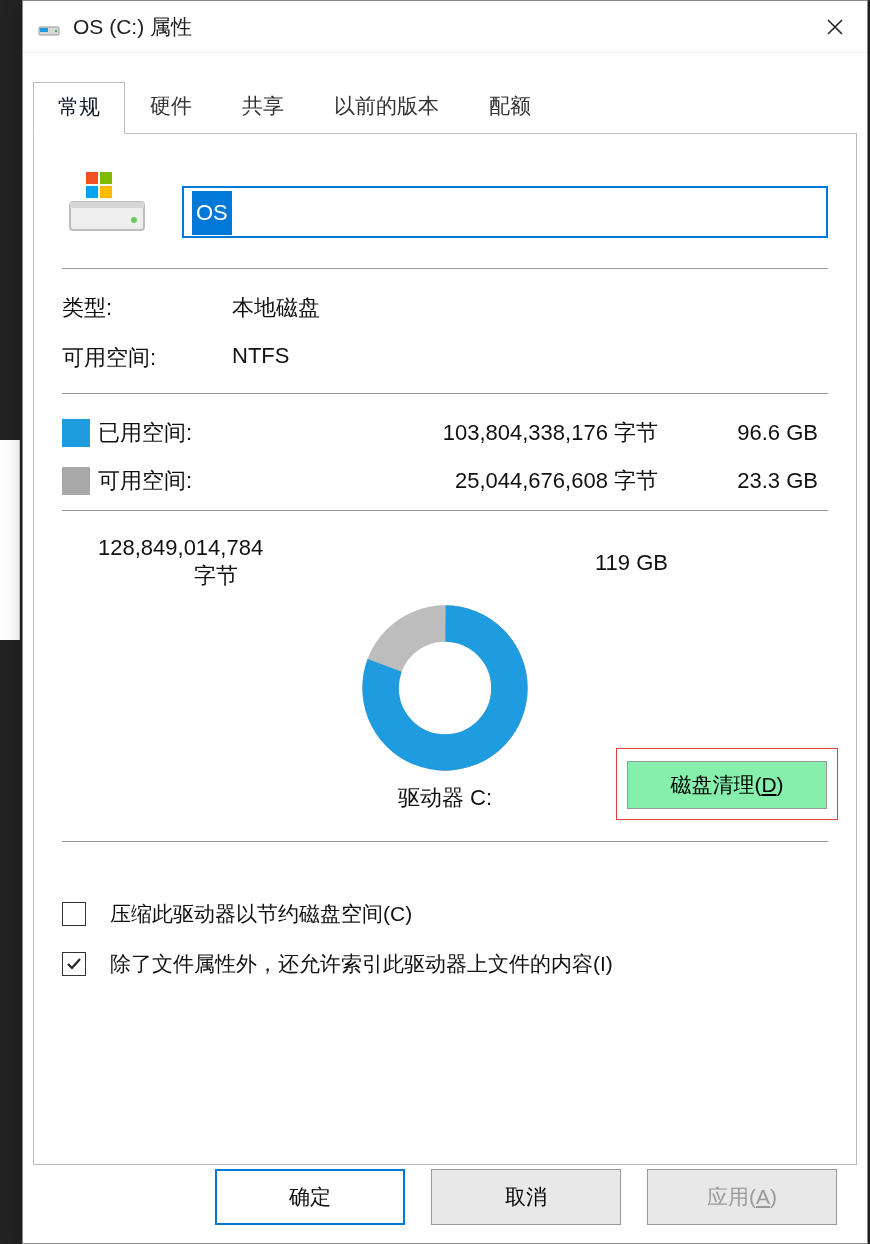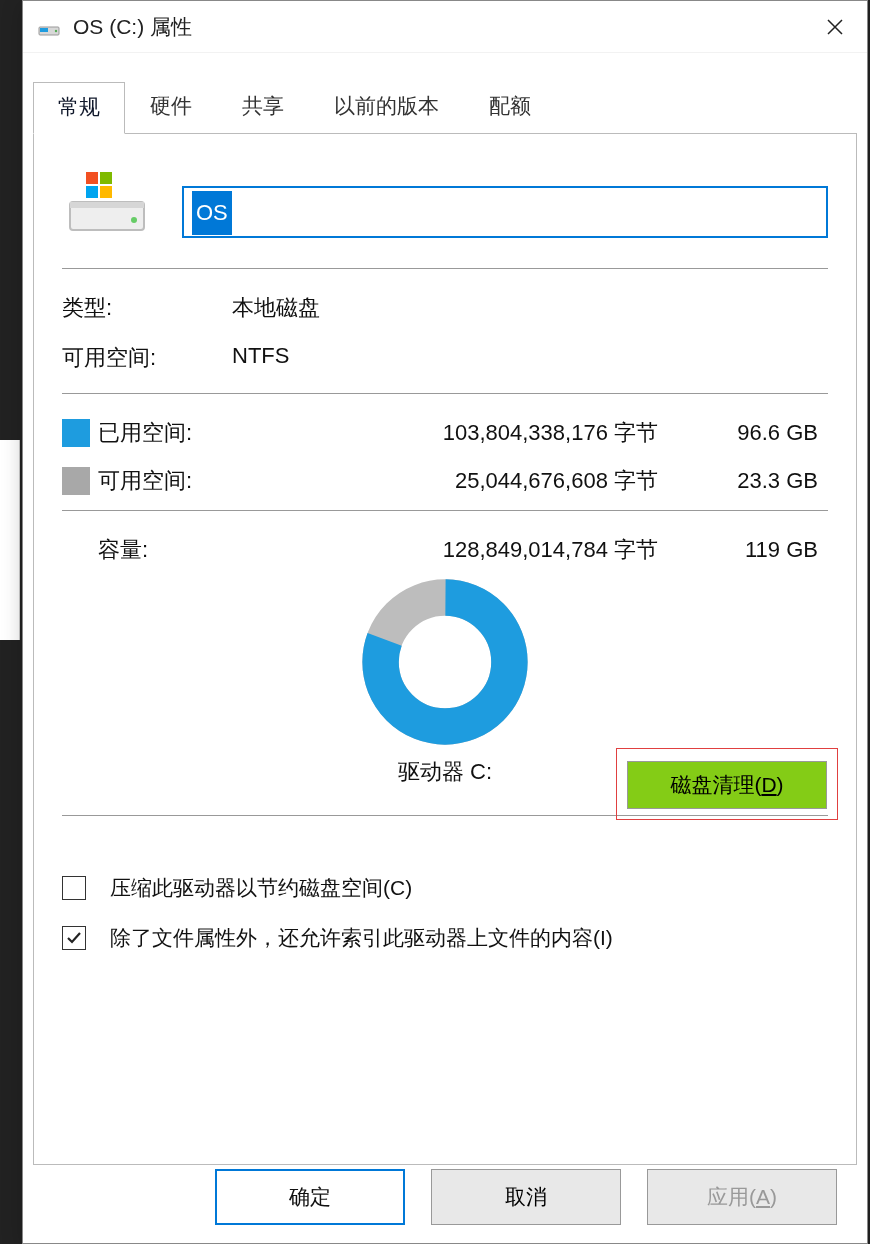--- a/index.html
+++ b/index.html
@@ -115,21 +115,21 @@
       grid-template-columns: 36px 160px 1fr 150px;
       align-items:center;
       font-size:22px; color:#111;
       margin:22px 0 12px;
     }
     .donut-wrap { display:flex; flex-direction:column; align-items:center; margin-top:8px; }
     .donut { width:170px; height:170px; }
     .drive-label { font-size:22px; color:#111; margin-top:10px; }
     .cleanup-wrap { position:absolute; right:18px; top:614px; border:1px solid #e04040; padding:12px 10px 10px; }
     .cleanup-btn {
-      width:200px; height:48px; background:#84cc16; border:1px solid #999;
+      width:200px; height:48px; background:#86efac; border:1px solid #999;
       font-size:21px; cursor:pointer;
     }
     .cleanup-btn .ul { text-decoration:underline; }
     .checks { margin-top: 58px; font-size:21px; color:#111; }
     .checkrow { display:flex; align-items:center; gap:24px; margin-bottom:22px; }
     .cbx { width:24px; height:24px; border:1.5px solid #333; display:flex; align-items:center; justify-content:center; cursor:pointer; flex-shrink:0; }
     .cbx svg { width:18px; height:18px; display:none; }
     .cbx.checked svg { display:block; }
     .footer {
       position:absolute; left:0; right:0; bottom:18px;
@@ -215,21 +215,20 @@
       <div class="sq free"></div>
       <div>可用空间:</div>
       <div class="bytes">25,044,676,608 字节</div>
       <div class="gb">23.3 GB</div>
     </div>
 
     <hr class="divider">
 
     <div class="capgrid">
       <div></div>
-      <div>容量:</div>
       <div class="bytes">128,849,014,784 字节</div>
       <div class="gb">119 GB</div>
     </div>
 
     <div class="donut-wrap">
       <svg class="donut" viewBox="0 0 42 42">
         <circle cx="21" cy="21" r="15.9155" fill="none" stroke="#bdbdbd" stroke-width="9"></circle>
         <circle id="donut-used-arc" cx="21" cy="21" r="15.9155" fill="none" stroke="#1e9cdf" stroke-width="9" stroke-dasharray="80.6 19.4" stroke-dashoffset="25"></circle>
       </svg>
       <div class="drive-label">驱动器 C:</div>

